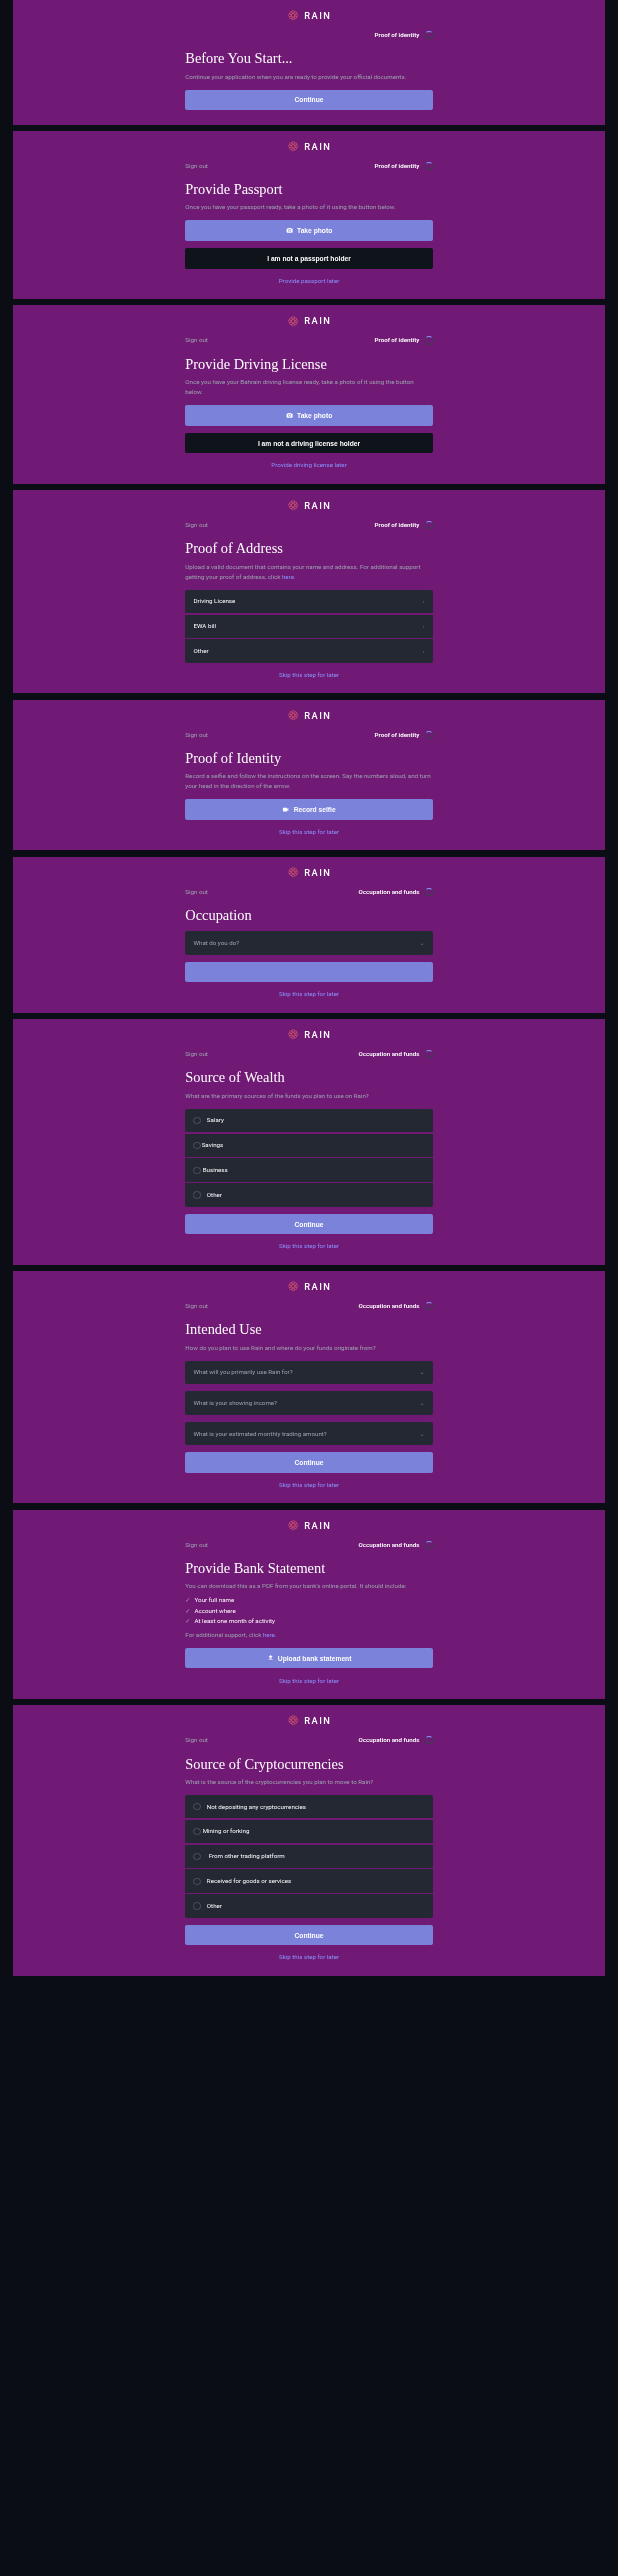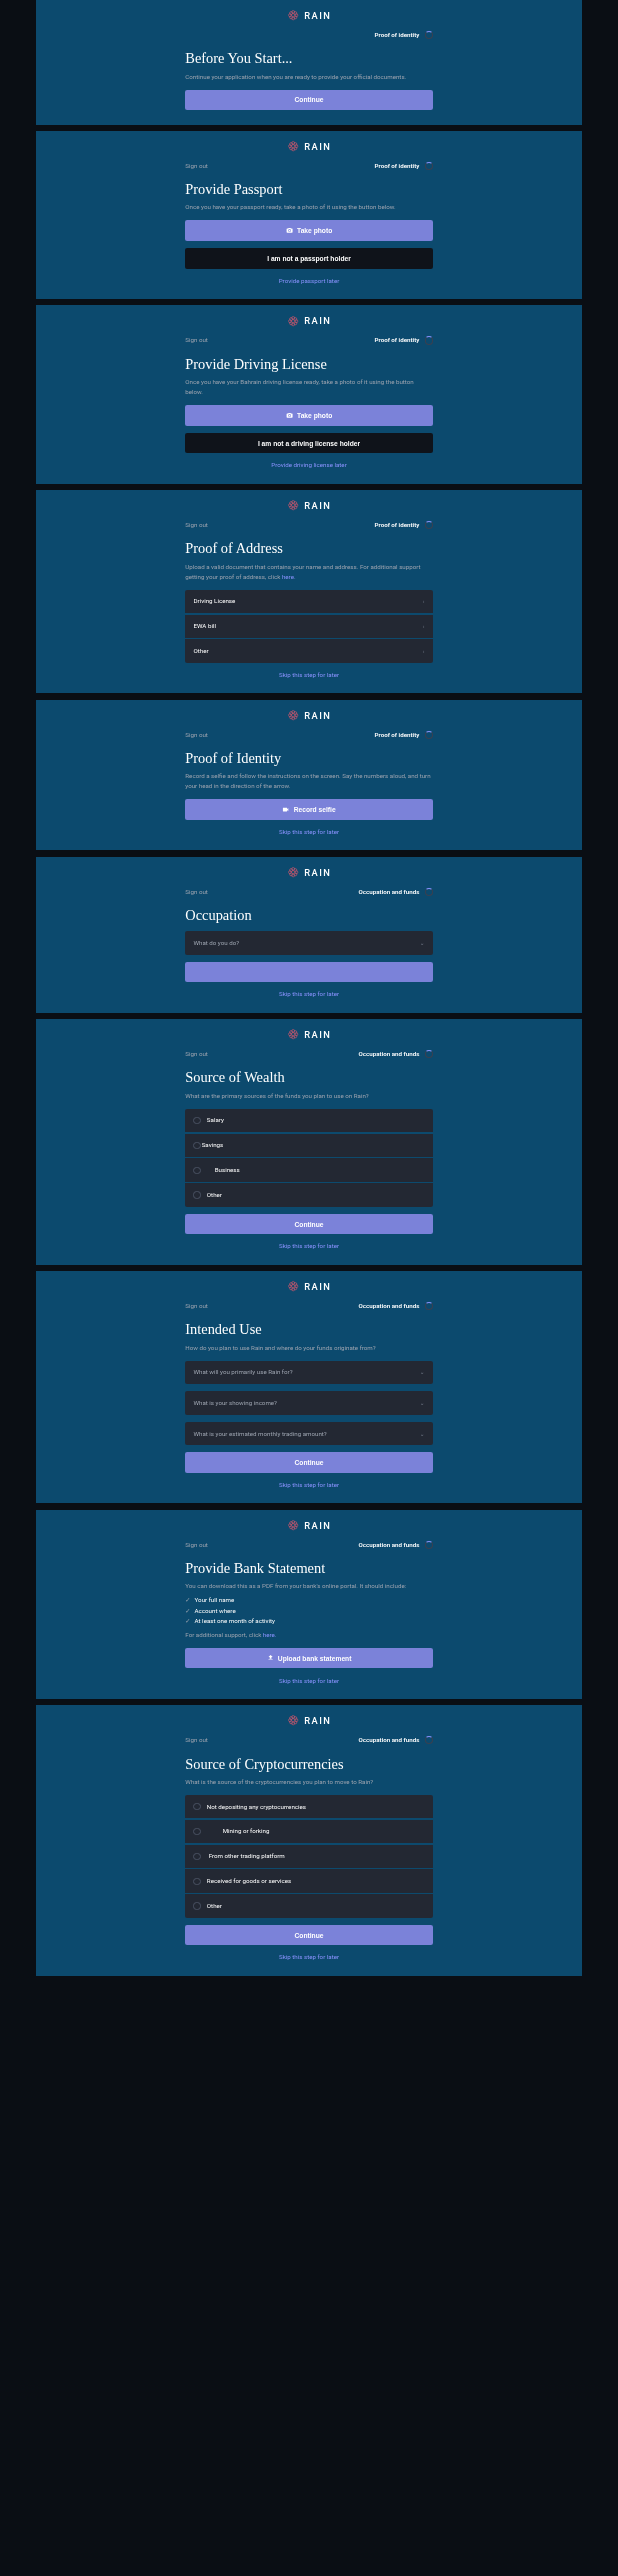--- a/index.html
+++ b/index.html
@@ -1,17 +1,17 @@
 <!DOCTYPE html>
 <html style="font-size:8.2px"><head>
 <meta charset="utf-8">
 <style>
 *{box-sizing:border-box;margin:0;padding:0}
 body{background:#0a0e14;font-family:-apple-system,BlinkMacSystemFont,'Segoe UI',Roboto,sans-serif;color:#fff;width:618px}
-.screen{background:#0c4a6e;margin:0 auto 6.2px;width:546px;padding:9.3px 0 14.4px}
+.screen{background:#701a75;margin:0 auto 6.2px;width:592px;padding:9.3px 0 14.4px}
 .logo-row{display:flex;align-items:center;justify-content:center;gap:5.2px;margin-bottom:9.3px}
 .logo-row svg{width:12.4px;height:12.4px}
 .logo-text{font-size:9.3px;font-weight:500;letter-spacing:1.5px}
 .content{max-width:268px;margin:0 auto;padding:0 10.3px}
 .topbar{display:flex;justify-content:space-between;align-items:center;margin-bottom:11.3px;font-size:6.2px}
 .signout{color:#9ca3af;cursor:pointer}
 .step{display:flex;align-items:center;gap:5.2px;font-weight:600}
 .spinner{width:8.2px;height:8.2px;border:1px solid #3a4050;border-top-color:#8b93ff;border-radius:50%}
 h1{font-family:Georgia,serif;font-size:14.4px;font-weight:500;margin-bottom:5.2px}
 .desc{font-size:6.2px;color:#9ca3af;line-height:1.6;margin-bottom:4.1px}
@@ -286,21 +286,21 @@
             <span>Salary</span>
           </span>
         </div>
 <div class="item">
           <span style="display:flex;gap:1px;align-items:center">
             <span class="radio"></span>
             <span>Savings</span>
           </span>
         </div>
 <div class="item">
-          <span style="display:flex;gap:14px;align-items:center">
+          <span style="display:flex;gap:2px;align-items:center">
             <span class="radio"></span>
             <span>Business</span>
           </span>
         </div>
 <div class="item">
           <span style="display:flex;gap:6.2px;align-items:center">
             <span class="radio"></span>
             <span>Other</span>
           </span>
         </div>
@@ -429,21 +429,21 @@
 <h1>Source of Cryptocurrencies</h1>
 <p class="desc">What is the source of the cryptocurrencies you plan to move to Rain?</p>
 <div class="list">
 <div class="item">
           <span style="display:flex;gap:6.2px;align-items:center">
             <span class="radio"></span>
             <span>Not depositing any cryptocurrencies</span>
           </span>
         </div>
 <div class="item">
-          <span style="display:flex;gap:22px;align-items:center">
+          <span style="display:flex;gap:2px;align-items:center">
             <span class="radio"></span>
             <span>Mining or forking</span>
           </span>
         </div>
 <div class="item">
           <span style="display:flex;gap:8px;align-items:center">
             <span class="radio"></span>
             <span>From other trading platform</span>
           </span>
         </div>

